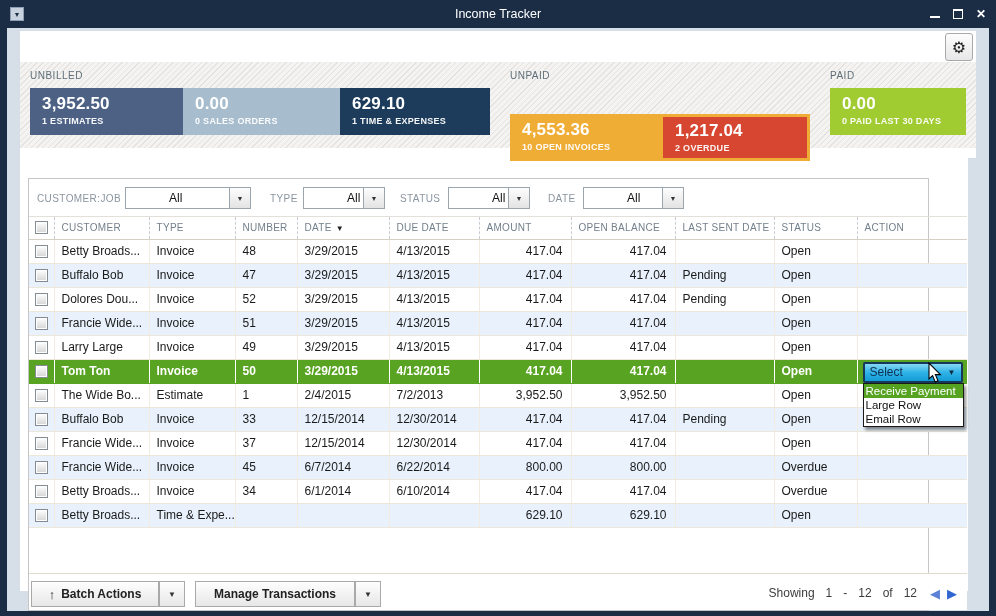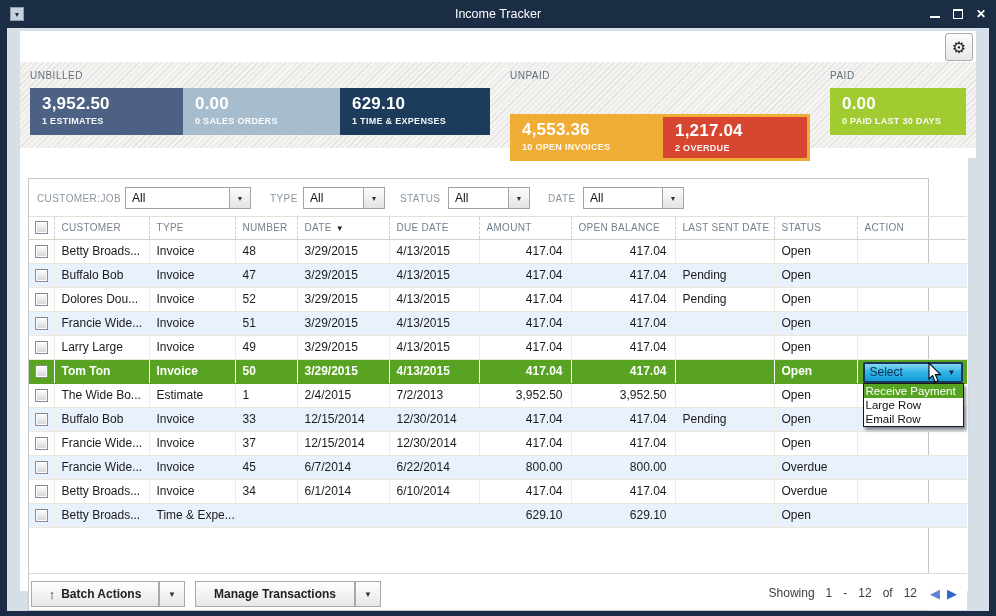--- a/index.html
+++ b/index.html
@@ -39,21 +39,21 @@
   .t-caption { font-size:9px; font-weight:bold; margin-top:2px; letter-spacing:.3px; opacity:.95; }
 
   
   .panel { position:absolute; left:8px; top:127px; width:901px; height:433px; background:#fff;
            border:1px solid #c6c6c6;margin-top:20px; }
   .right-gutter { position:absolute; left:948px; top:127px; width:8px; height:433px; background:#d6dfe7; }
 
   
   .filters { position:absolute; left:0; top:0; width:938px; height:38px; border-bottom:1px solid #e2e0d8; }
   .f-label { position:absolute; top:14px; font-size:10px; color:#8a95a0; letter-spacing:.4px; }
-  .f-select { position:absolute; top:8px; height:22px; border:1px solid #9aa5ae; background:#fff; display:flex; }
+  .f-select { position:absolute; top:8px; height:22px; border:1px solid #9aa5ae; background:#fff; display:flex;padding-left:37px; }
   .f-val { flex:1; font-size:12px; color:#111; padding:3px 0 0 6px; overflow:hidden; }
   .f-arrow { width:21px; border-left:1px solid #9aa5ae; background:linear-gradient(#fdfdfd,#e3e3e3);
              display:flex; align-items:center; justify-content:center; font-size:7px; color:#333; }
 
   
   table { position:absolute; left:0; top:38px; border-collapse:collapse; table-layout:fixed; width:938px; }
   thead th { height:22px; font-weight:normal; font-size:10px; color:#73808b; text-align:left;
              padding:0 0 0 7px; letter-spacing:.3px; border-bottom:1px solid #d5d0c3; white-space:nowrap; overflow:hidden; }
   thead th + th { border-left:1px dashed #c6ccd2; }
   .sort-arrow { font-size:8px; color:#222; margin-left:4px; }

